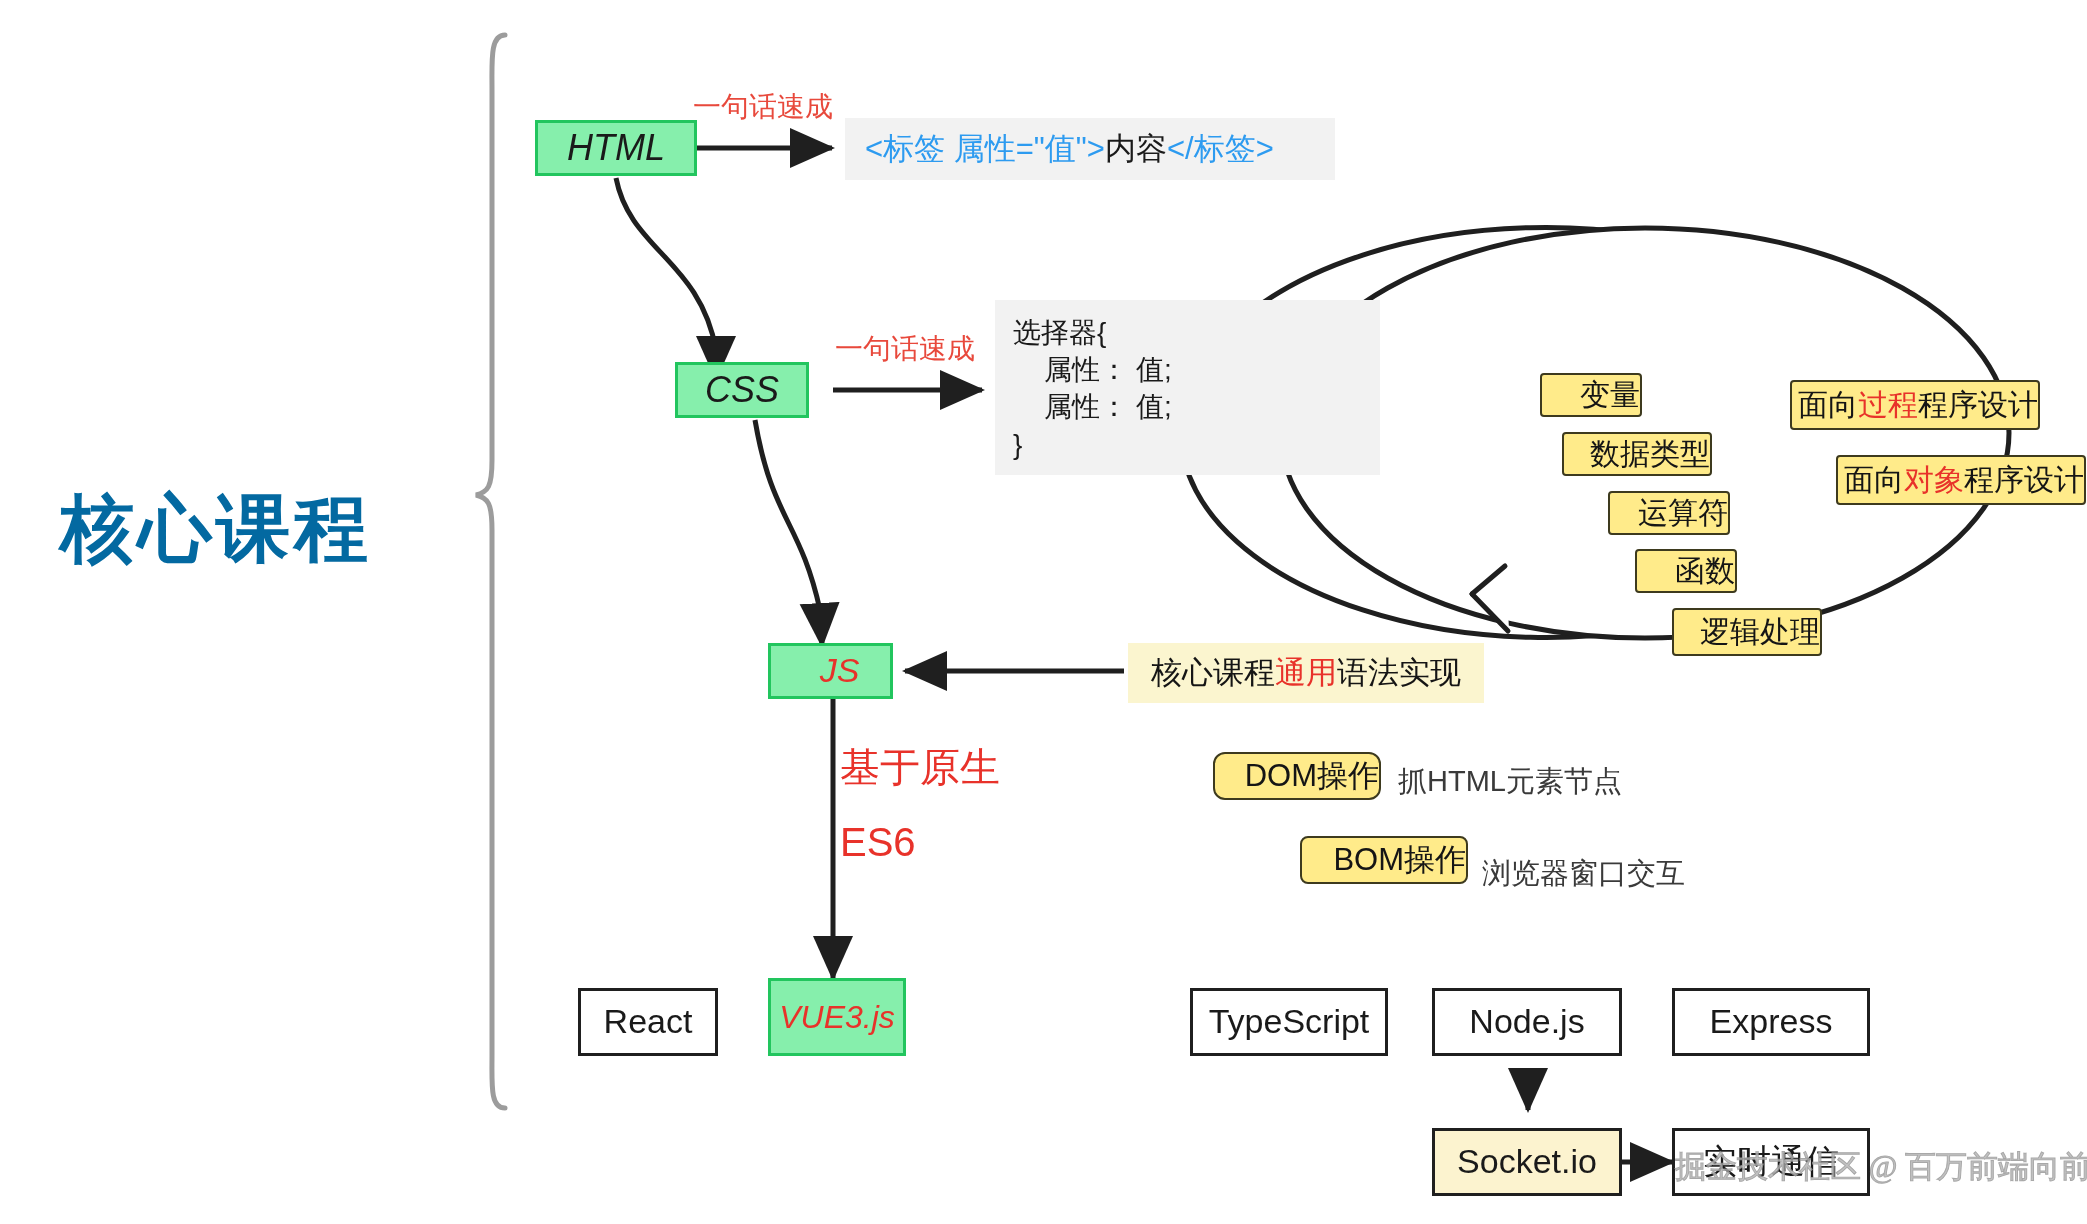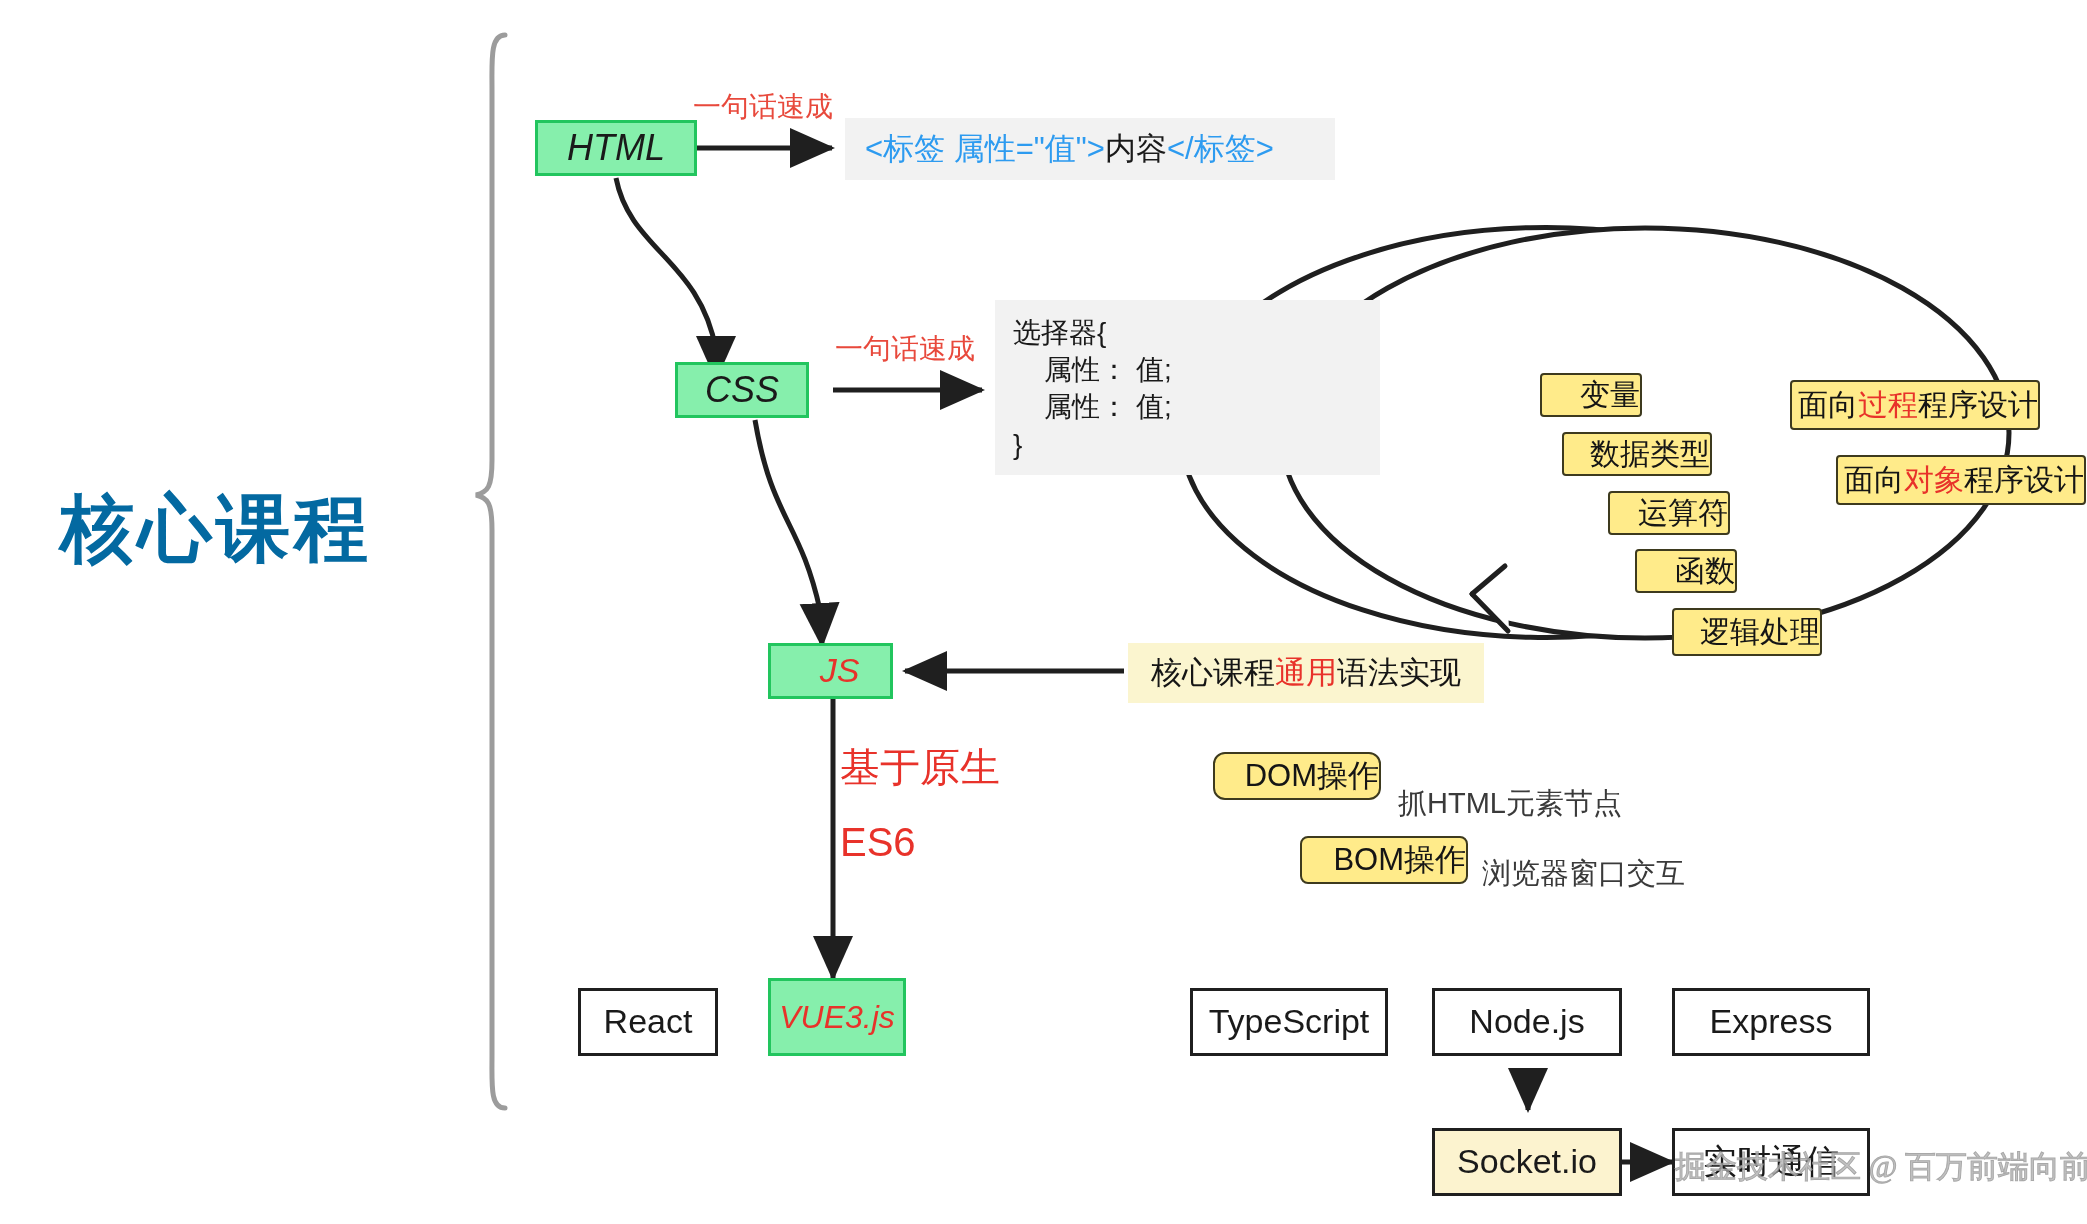--- a/index.html
+++ b/index.html
@@ -151,21 +151,21 @@
   </div>
   <div class="bubbletag tag" style="left:1836px;top:455px;width:250px;height:50px;">
     <span>面向</span>
       <span class="rd">对象</span>
       <span>程序设计</span>
   </div>
 
   <div class="bubbletag tag" style="left:1213px;top:752px;width:168px;height:48px;border-radius:12px;font-size:31px;">
     <span>DOM操作</span>
   </div>
-  <div class="anno" style="left:1398px;top:762px;margin-top:22px;">抓HTML元素节点</div>
+  <div class="anno" style="left:1398px;top:762px;">抓HTML元素节点</div>
 
   <div class="bubbletag tag" style="left:1300px;top:836px;width:168px;height:48px;border-radius:8px;font-size:31px;">
     <span>BOM操作</span>
   </div>
   <div class="anno" style="left:1482px;top:854px;">浏览器窗口交互</div>
 
   <div class="node wh" style="left:578px;top:988px;width:140px;height:68px;font-size:34px;">
     <span>React</span>
   </div>
   <div class="node yl" style="left:768px;top:978px;width:138px;height:78px;font-size:32px;">

